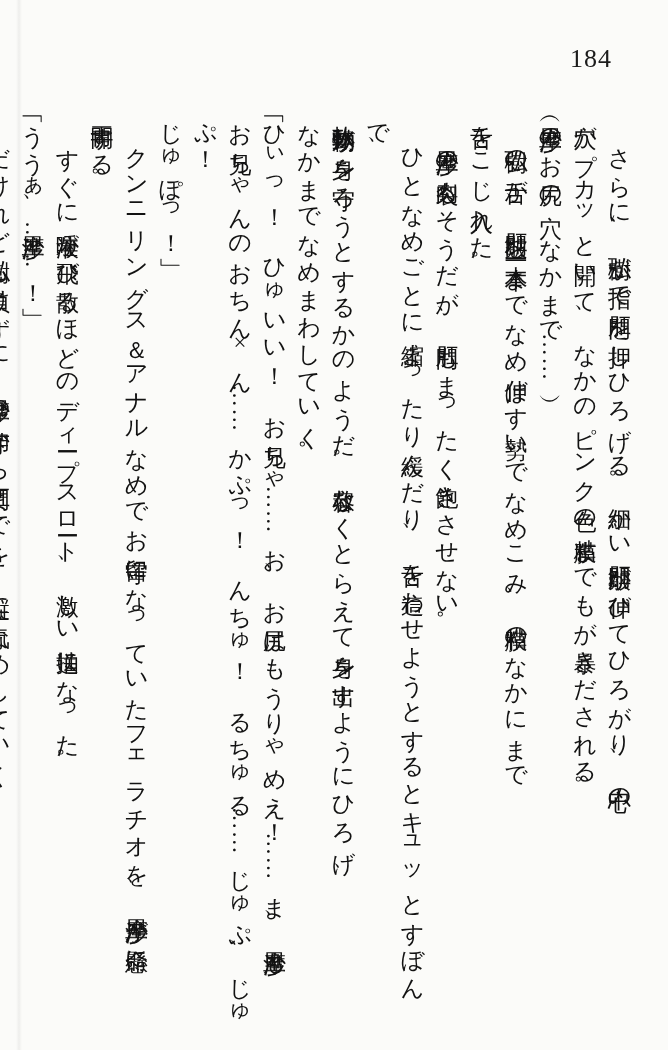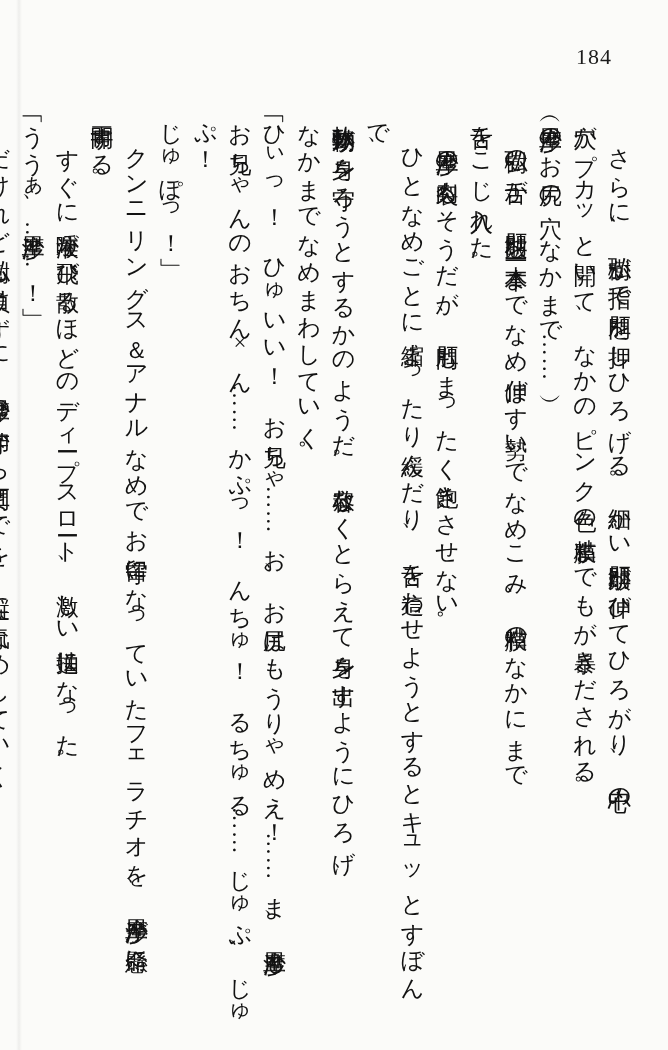--- a/index.html
+++ b/index.html
@@ -19,21 +19,21 @@
     top: 0;
     left: 16px;
     width: 6px;
     height: 1050px;
     background: linear-gradient(to right, rgba(0,0,0,0.00), rgba(0,0,0,0.05), rgba(0,0,0,0.00));
   }
   .page-number {
     position: absolute;
     top: 44px;
     right: 56px;
-    font-size: 22px;
+    font-size: 26px;
     letter-spacing: 1px;
     color: #1c1c1c;
   }
   .text-block {
     position: absolute;
     top: 108px;
     right: 32px;
     height: 932px;
     writing-mode: vertical-rl;
     text-orientation: mixed;

